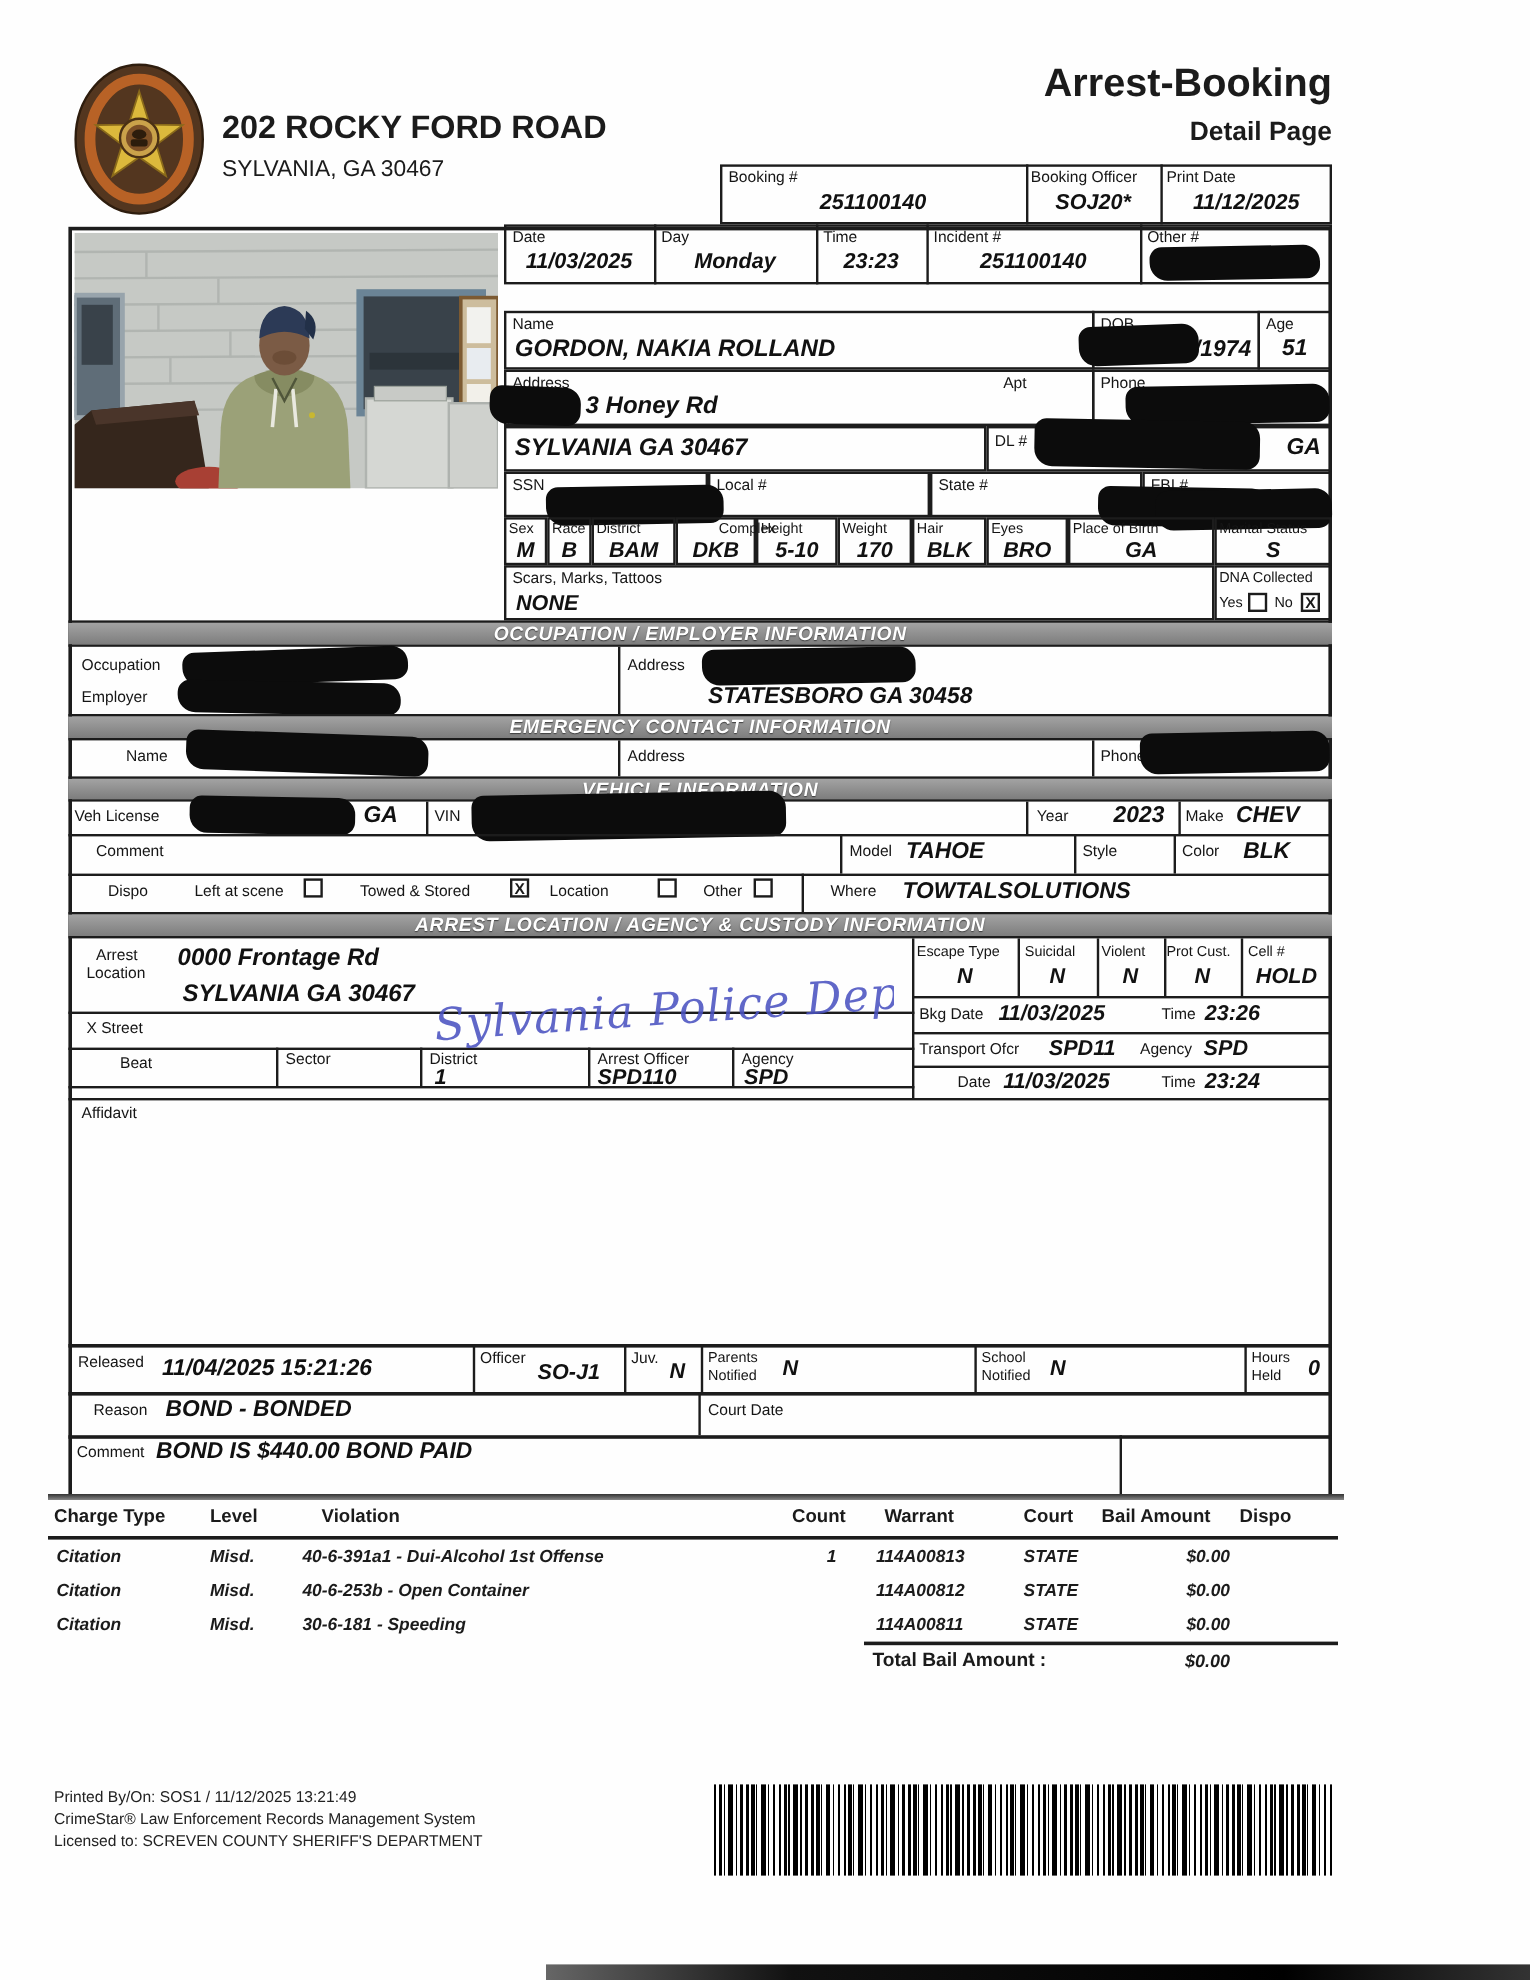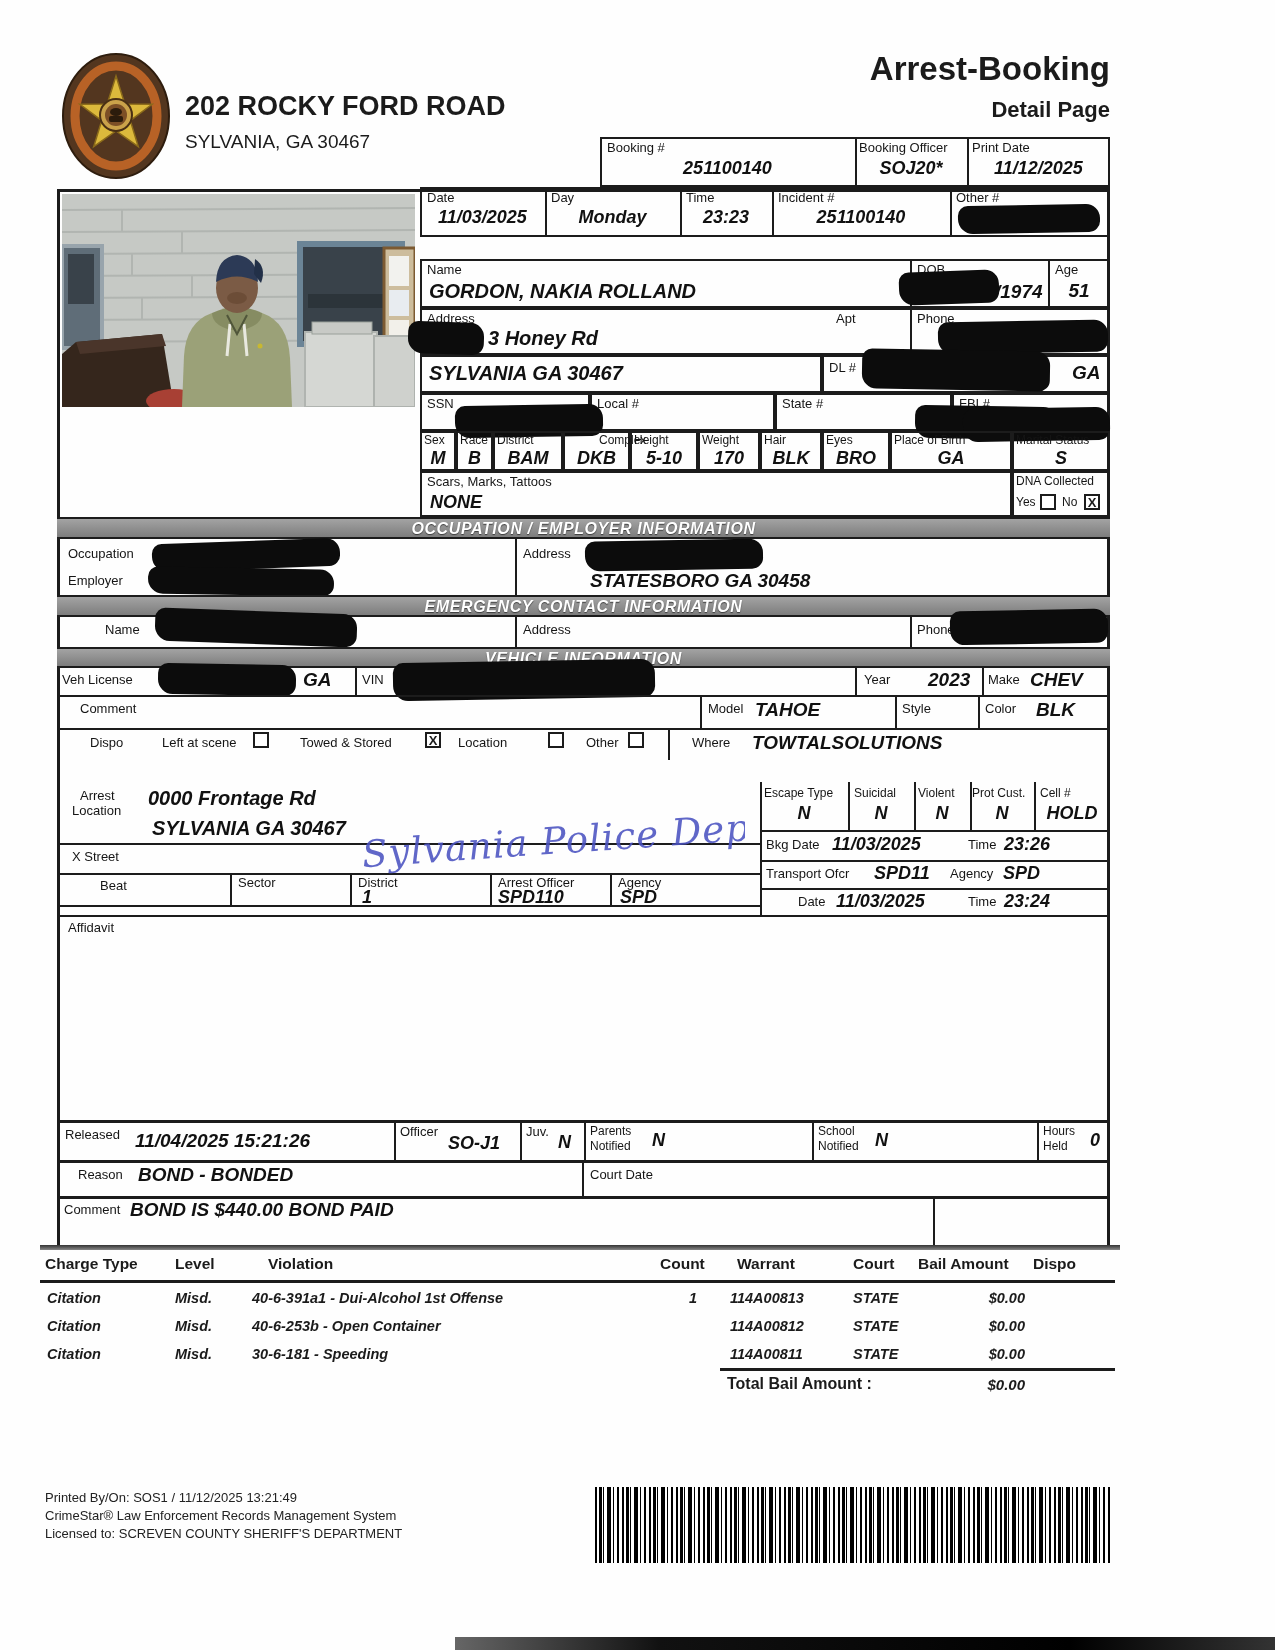--- a/index.html
+++ b/index.html
@@ -242,20 +242,21 @@
   <span class="cb" style="left:253px;top:732px"></span>
   <span class="lbl" style="left:300px;top:735px">Towed &amp; Stored</span>
   <span class="cb" style="left:425px;top:732px">X</span>
   <span class="lbl" style="left:458px;top:735px">Location</span>
   <span class="cb" style="left:548px;top:732px"></span>
   <span class="lbl" style="left:586px;top:735px">Other</span>
   <span class="cb" style="left:628px;top:732px"></span>
   <span class="lbl" style="left:692px;top:735px">Where</span>
   <span class="val v19" style="left:752px;top:732px">TOWTALSOLUTIONS</span>
 
+  <div class="bar" style="left:57px;top:760px;width:1053px;height:22px">ARREST LOCATION / AGENCY &amp; CUSTODY INFORMATION</div>
 
   <span class="lbl" style="left:80px;top:788px">Arrest</span>
   <span class="lbl" style="left:72px;top:803px">Location</span>
   <span class="val v20" style="left:148px;top:787px">0000 Frontage Rd</span>
   <span class="val v20" style="left:152px;top:817px">SYLVANIA GA 30467</span>
   <i class="hl" style="left:57px;top:843px;width:705px"></i>
   <span class="lbl" style="left:72px;top:849px">X Street</span>
   <i class="hl" style="left:57px;top:873px;width:705px"></i>
   <i class="vl" style="left:230px;top:873px;height:32px"></i>
   <i class="vl" style="left:350px;top:873px;height:32px"></i>

